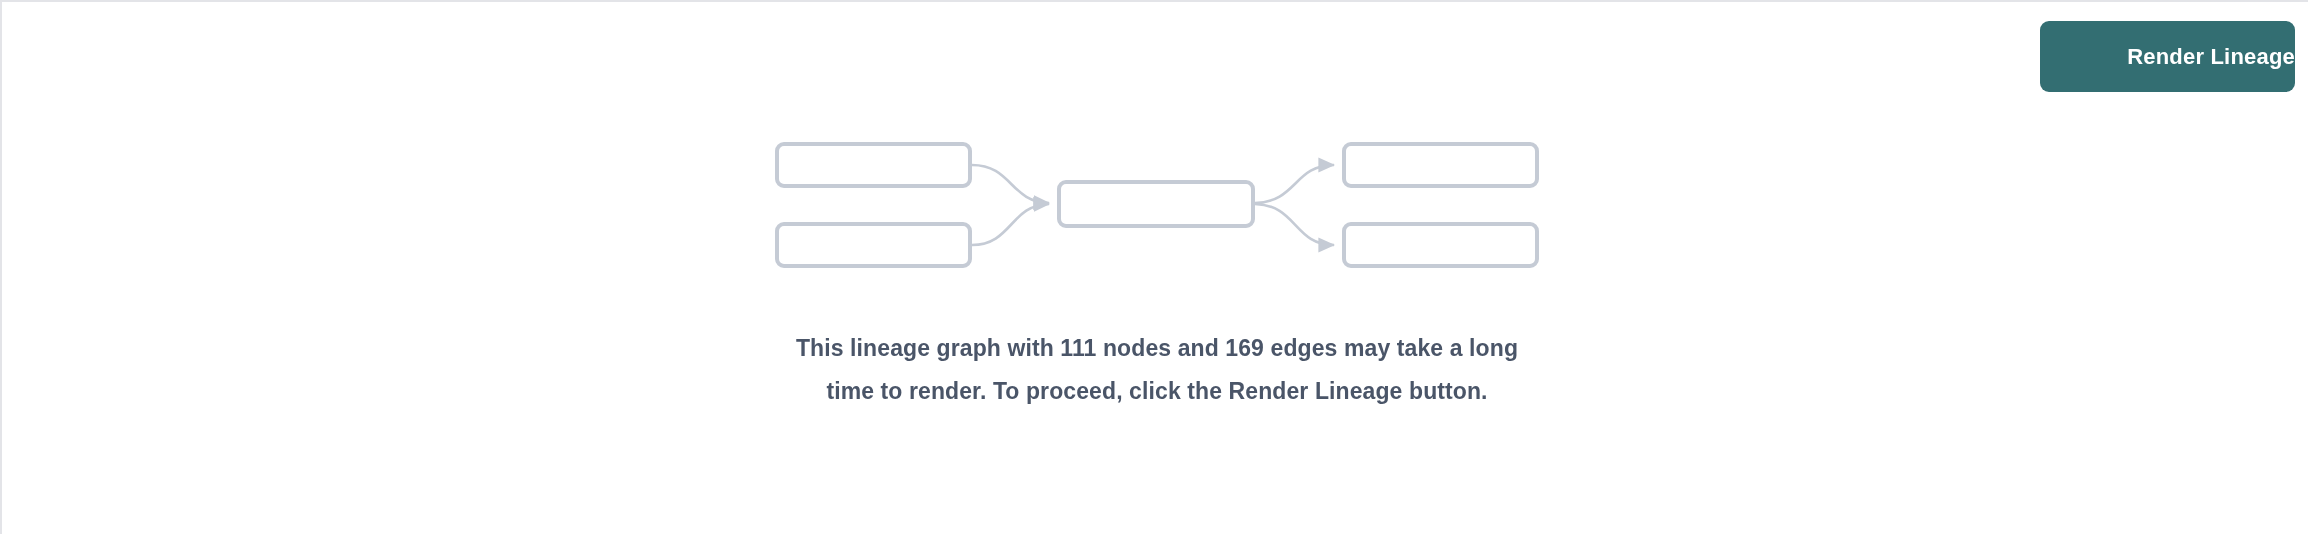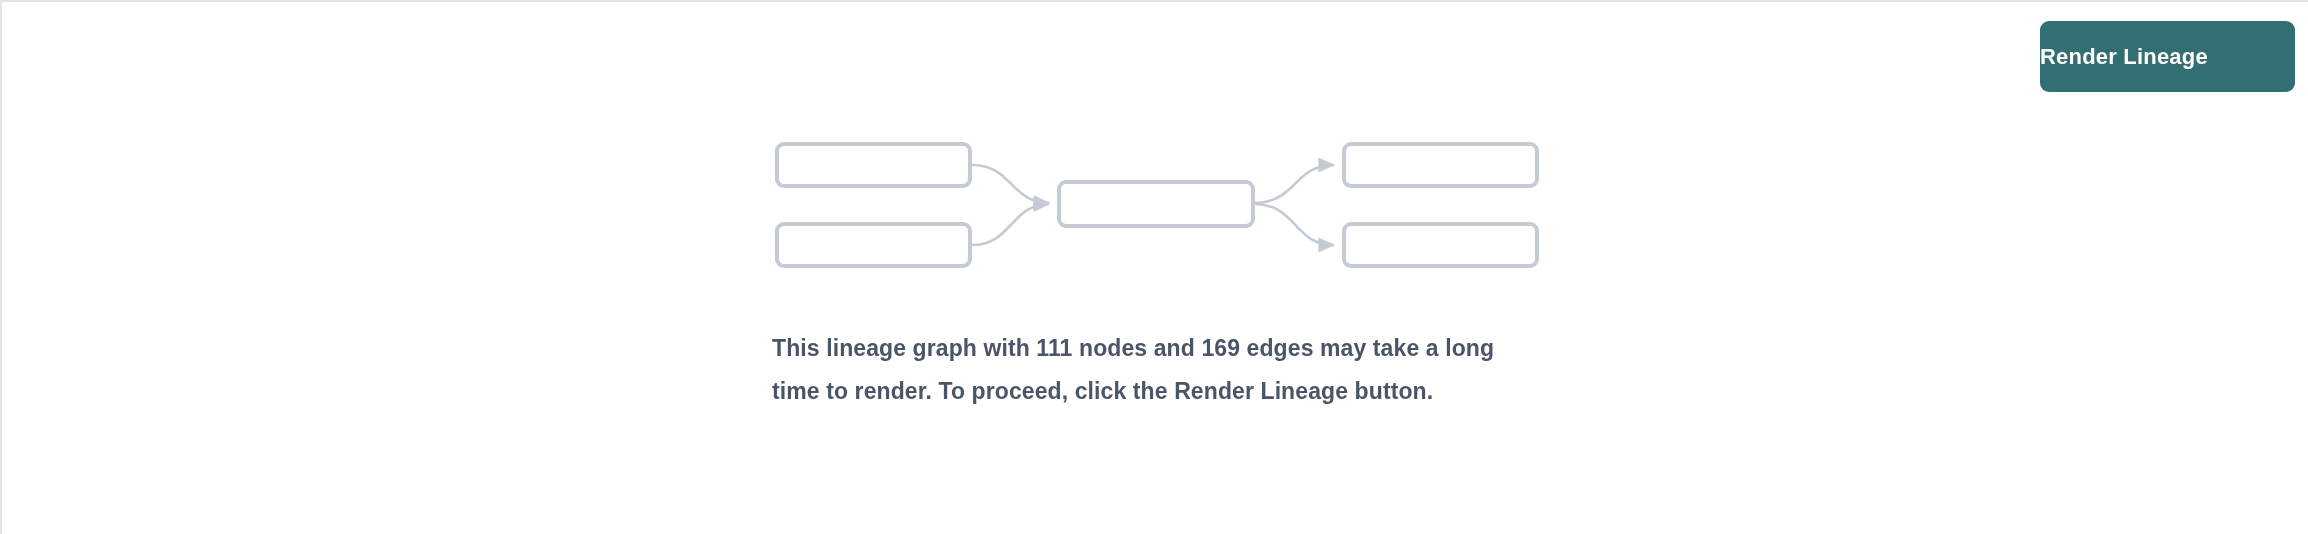--- a/index.html
+++ b/index.html
@@ -35,21 +35,21 @@
     color: #ffffff;
     border: none;
     border-radius: 9px;
     font-family: "Liberation Sans", sans-serif;
     font-size: 22px;
     font-weight: bold;
     letter-spacing: 0.2px;
     cursor: pointer;
     padding: 0;
     line-height: 71px;
-    text-align: left;
+    text-align: right;
   }
 
   
   #lineage-placeholder-graph {
     position: absolute;
     left: 0;
     top: 0;
     width: 2308px;
     height: 300px;
     pointer-events: none;
@@ -76,21 +76,21 @@
     width: 2308px;
     height: 300px;
   }
 
   
   #lineage-warning-message {
     position: absolute;
     left: 770px;
     top: 325px;
     width: 770px;
-    text-align: left;
+    text-align: center;
     color: #4a5568;
     font-family: "Liberation Sans", sans-serif;
     font-size: 23px;
     font-weight: bold;
     line-height: 43px;
     letter-spacing: 0.1px;
   }
 </style>
 </head>
 <body>

